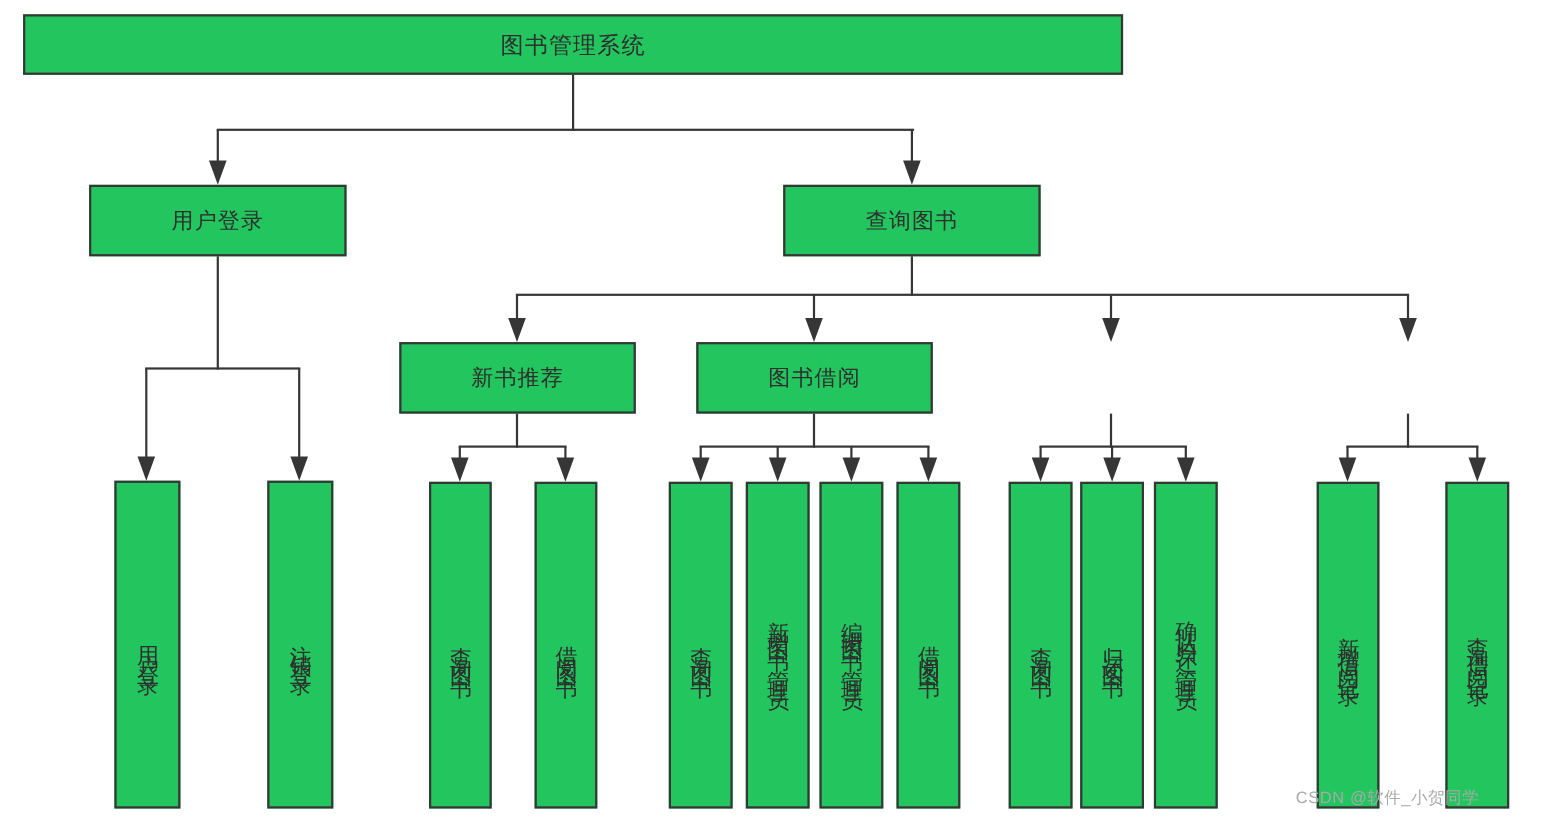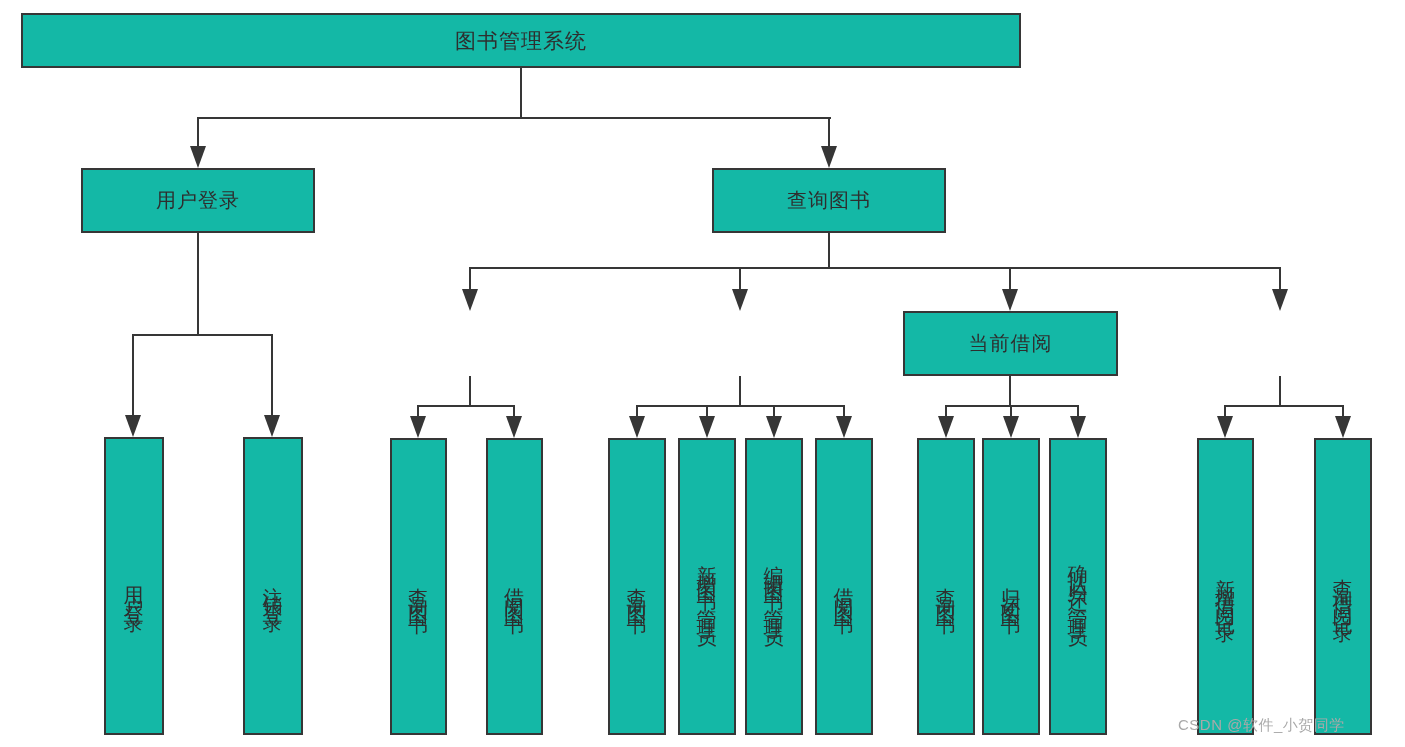--- a/index.html
+++ b/index.html
@@ -2,21 +2,21 @@
 <html><head>
 <meta charset="utf-8">
 <style>
   html,body{margin:0;padding:0;background:#ffffff;}
   #diagram{
     position:relative;width:1405px;height:747px;background:#ffffff;overflow:hidden;
     font-family:"Liberation Sans","DejaVu Sans",sans-serif;
   }
   .box{
     position:absolute;box-sizing:border-box;
-    border:2.5px solid #363636;background:#14b8a6;
+    border:2.5px solid #363636;background:#22c55e;
     display:flex;align-items:center;justify-content:center;
     color:#2e2e2e;font-size:20px;letter-spacing:1px;
   }
   .root{font-size:21px;}
   .vbox{
     writing-mode:vertical-rl;text-orientation:mixed;
     letter-spacing:9px;font-size:20px;line-height:1;
     padding-top:6px;
   }
   .vl{position:absolute;width:2.4px;background:#363636;}
@@ -59,21 +59,22 @@
   <div class="hl" style="left:469px;top:267px;width:812px;"></div>
   <div class="vl" style="left:469px;top:268px;height:23px;"></div>
   <div class="arr" style="left:462px;top:289px;"></div>
   <div class="vl" style="left:739px;top:268px;height:23px;"></div>
   <div class="arr" style="left:732px;top:289px;"></div>
   <div class="vl" style="left:1009px;top:268px;height:23px;"></div>
   <div class="arr" style="left:1002px;top:289px;"></div>
   <div class="vl" style="left:1279px;top:268px;height:23px;"></div>
   <div class="arr" style="left:1272px;top:289px;"></div>
 
-  <div class="box" style="left:903px;top:311px;width:215px;height:65px;">当前借阅</div>
+  <div class="box" style="left:363px;top:311px;width:215px;height:65px;">新书推荐</div>
+  <div class="box" style="left:633px;top:311px;width:215px;height:65px;">图书借阅</div>
 
   <div class="vl" style="left:469px;top:376px;height:31px;"></div>
   <div class="hl" style="left:417px;top:405px;width:98px;"></div>
   <div class="vl" style="left:417px;top:406px;height:12px;"></div>
   <div class="arr" style="left:410px;top:416px;"></div>
   <div class="vl" style="left:513px;top:406px;height:12px;"></div>
   <div class="arr" style="left:506px;top:416px;"></div>
 
   <div class="vl" style="left:739px;top:376px;height:31px;"></div>
   <div class="hl" style="left:636px;top:405px;width:209px;"></div>

